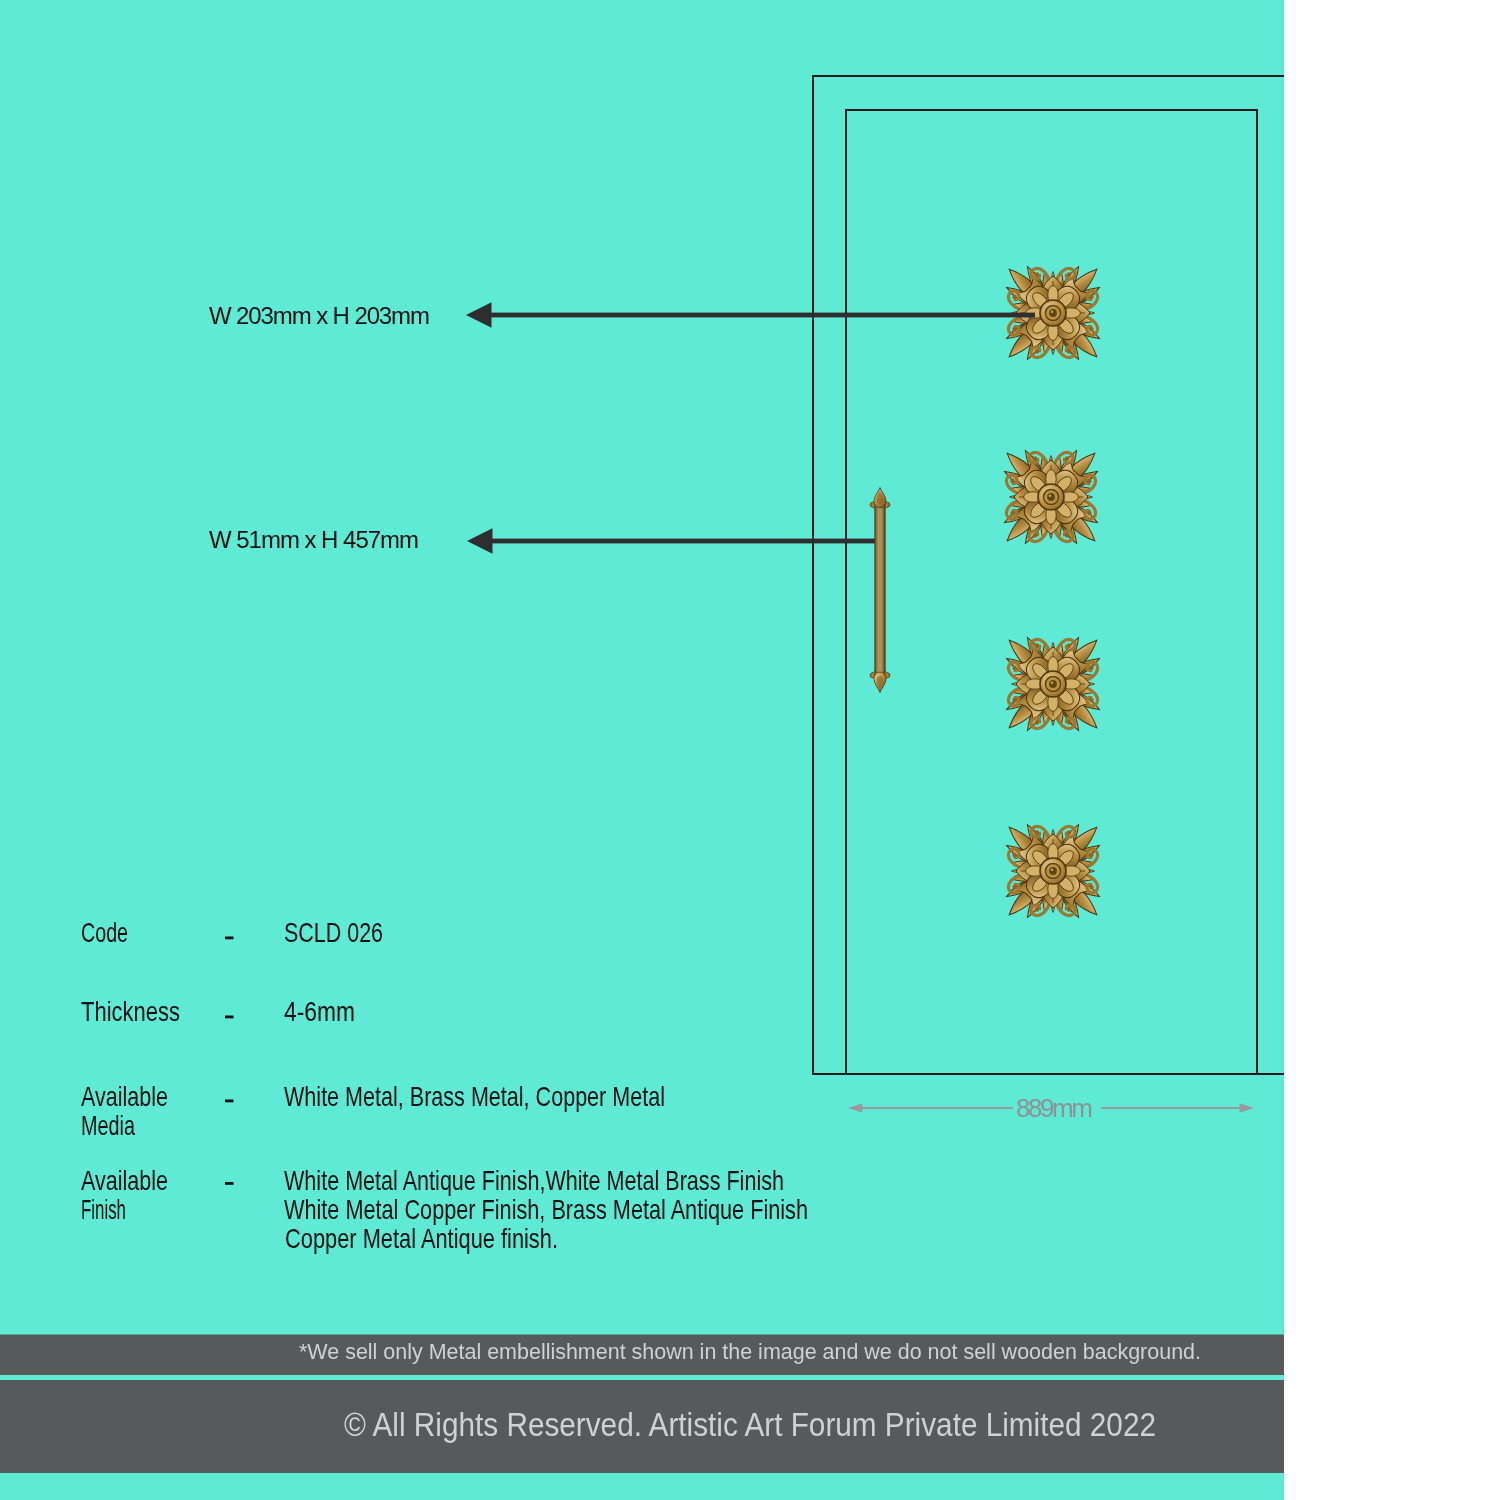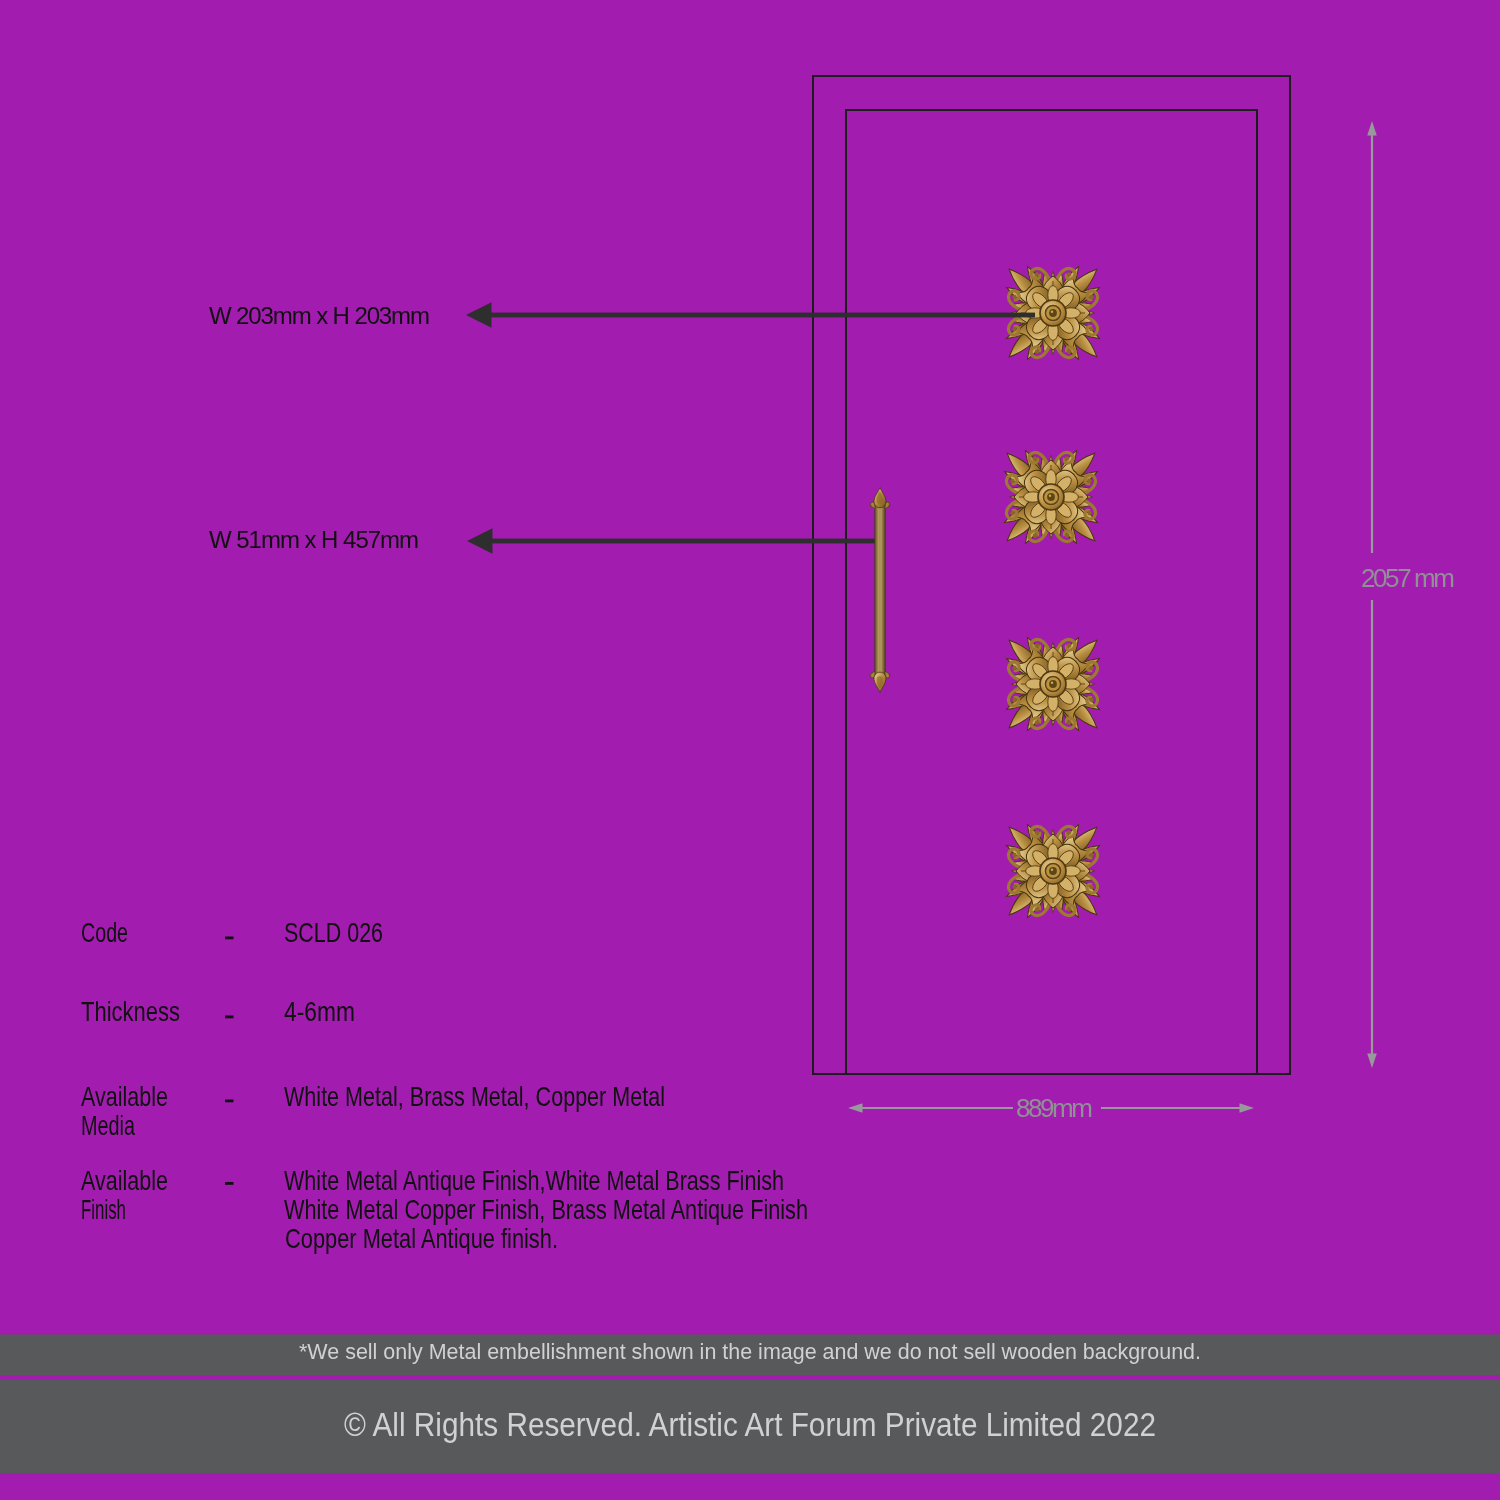--- a/index.html
+++ b/index.html
@@ -1,16 +1,16 @@
 <!DOCTYPE html>
 <html><head>
 <meta charset="utf-8">
 <style>
   html,body{margin:0;padding:0;background:#ffffff;}
-  #canvas{position:relative;width:1500px;height:1500px;background:#a21caf;overflow:hidden;
+  #canvas{position:relative;width:1284px;height:1500px;background:#5eead4;overflow:hidden;
           font-family:"Liberation Sans", sans-serif;text-align:center;}
   svg{display:block;}
 </style>
 </head>
 <body>
 <div id="canvas">
 <svg width="1500" height="1500" viewBox="0 0 1500 1500">
 <defs>
   <linearGradient id="gmet" x1="0" y1="0" x2="1" y2="1">
     <stop offset="0" stop-color="#ecd79d"></stop>

